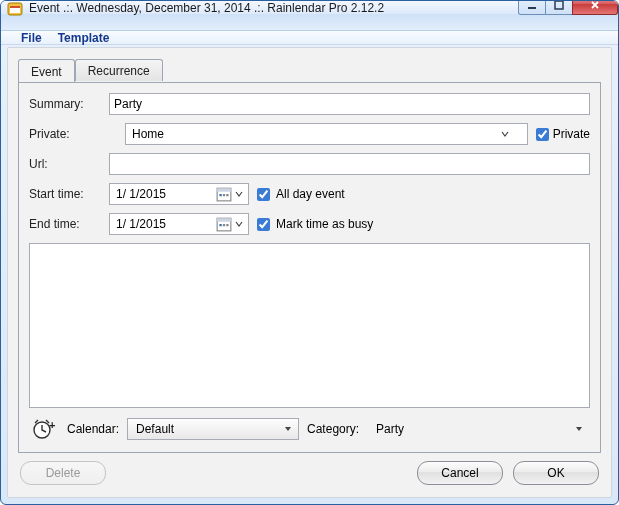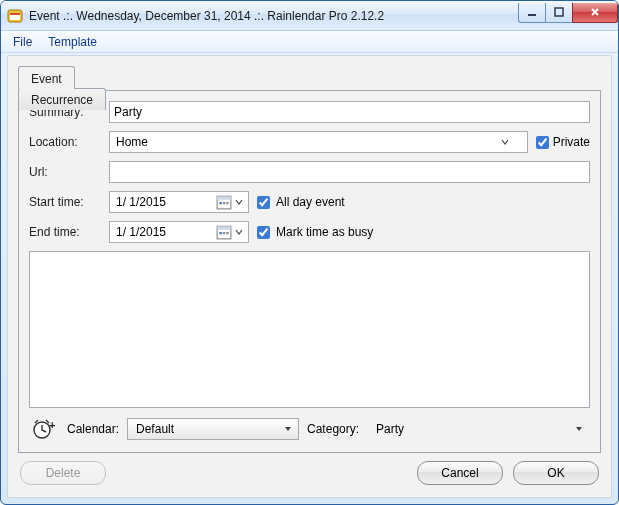--- a/index.html
+++ b/index.html
@@ -20,21 +20,20 @@
     overflow: hidden;
     background: linear-gradient(to bottom, #e8f1fb 0%, #d9e8f8 100%);
     display: flex;
     flex-direction: column;
   }
   
   .titlebar {
     height: 30px;
     background: linear-gradient(to bottom, #f3f8ff 0%, #dce9fa 45%, #cfe1f7 46%, #e2eefc 100%);
     display: flex;
-    align-items: center;
     padding: 0 0 0 6px;
     border-bottom: 1px solid #b8cde6;
   }
   .titlebar .app-icon {
     width: 16px; height: 16px;
     margin-right: 6px;
     display: inline-flex; align-items:center; justify-content:center;
   }
   .titlebar .title-text {
     flex: 1;
@@ -54,42 +53,43 @@
   .win-btn.min { border-bottom-left-radius: 3px; }
   .win-btn.close {
     width: 46px;
     border-bottom-right-radius: 3px;
     background: linear-gradient(to bottom, #e9a0a0 0%, #d96060 45%, #c83a3a 46%, #e57474 100%);
     border-color:#8a2c2c;
   }
   .win-btn svg { width:10px; height:10px; }
   
   .menubar {
-    height: 22px;
+    height: 14px;
     background: linear-gradient(to bottom,#f8fbff,#e8f1fb);
     border-bottom: 1px solid #c7d8ee;
     display:flex; align-items:center;
-    padding: 0 4px;
+    padding: 0 12px;
     color: #14398c;
+    font-weight: bold;
   }
   .menu-item { padding: 2px 8px; cursor: default; }
   
   .client {
     flex:1;
     margin: 6px;
     margin-top: 2px;
     background: #f2f2f2;
     border: 1px solid #cfd6e0;
     border-radius: 2px;
     padding: 10px;
     display:flex;
     flex-direction: column;
   }
   
-  .tabs-strip { display:flex; align-items:flex-start; height:24px;flex-direction:column; }
+  .tabs-strip { display:flex; align-items:center; height:24px; }
   .tab {
     padding: 4px 12px 3px 12px;
     border: 1px solid #9fa7b3;
     border-bottom: none;
     background: linear-gradient(to bottom,#fcfcfc,#ececec);
     border-top-left-radius: 3px;
     border-top-right-radius: 3px;
     margin-right: 0px;
     position:relative;
     cursor: default;
@@ -115,21 +115,21 @@
   .row { display:flex; align-items:center; gap:8px; }
   .lbl { width: 72px; color:#222; }
   input[type=text], .combo, .date-input, textarea {
     border:1px solid #a7abb3;
     background:#fff;
     font: inherit;
     padding: 3px 4px;
     height: 22px;
   }
   .summary-input { flex:1; }
-  .location-row .combo { flex:1; display:flex; align-items:center; padding-right:14px;}
+  .location-row .combo { flex:1; display:flex; align-items:center; padding-right:14px;margin-left:16px;}
   .combo-text { flex:1; padding-left:2px; }
   .combo-btn {
     width:16px; height:16px;
     display:flex; align-items:center; justify-content:center;
   }
   .priv-group { display:flex; align-items:center; gap:4px; }
   input[type=checkbox]{ width:13px; height:13px; margin:0; accent-color:#3a7bd5;}
   .url-input { flex:1; }
   .date-input {
     width: 140px;
@@ -241,21 +241,21 @@
     </div>
 
     <div class="tabs-body">
 
       <div class="row">
         <span class="lbl">Summary:</span>
         <input type="text" class="summary-input" value="Party" style="">
       </div>
 
       <div class="row location-row">
-        <span class="lbl">Location:</span>
+        <span class="lbl">Private:</span>
         <div class="combo">
           <span class="combo-text">Home</span>
           <span class="combo-btn">
             <svg class="chev-down" viewBox="0 0 8 8">
                 <path d="M1 2 L4 6 L7 2" fill="none" stroke="#444" stroke-width="1.2"></path>
               </svg>
           </span>
         </div>
         <div class="priv-group">
           <input type="checkbox" checked="" style="">

